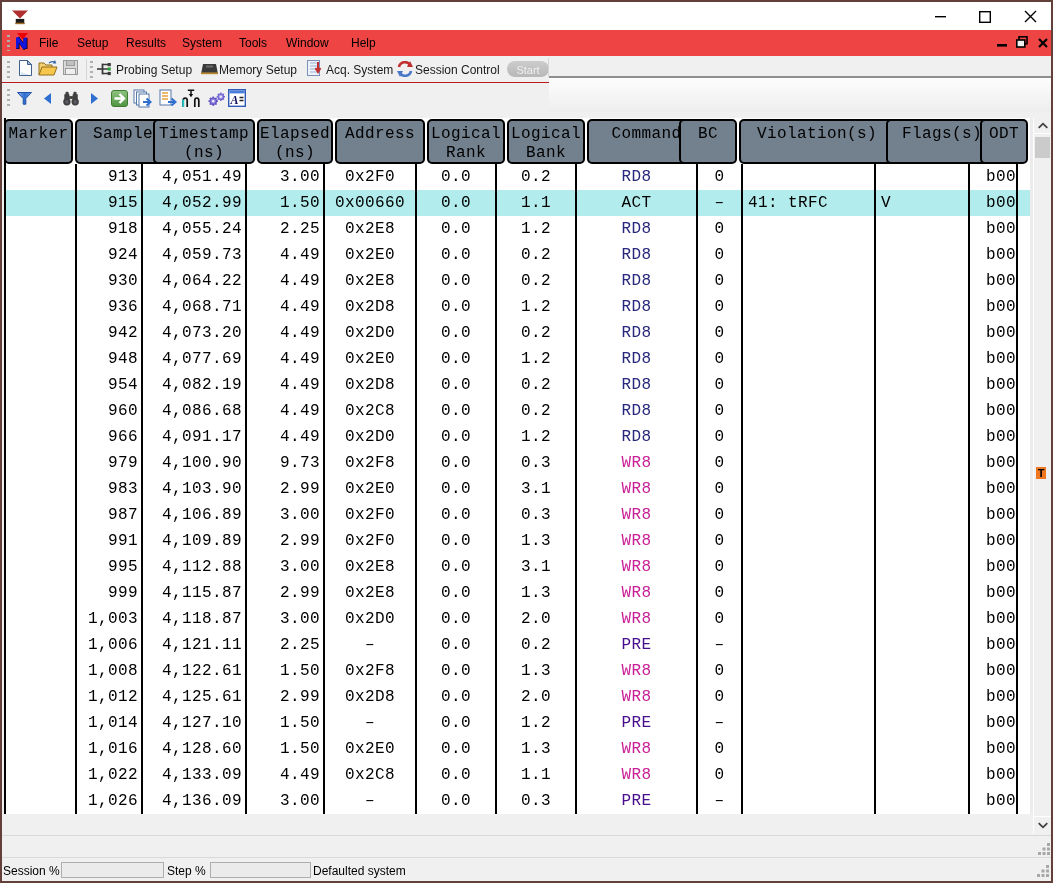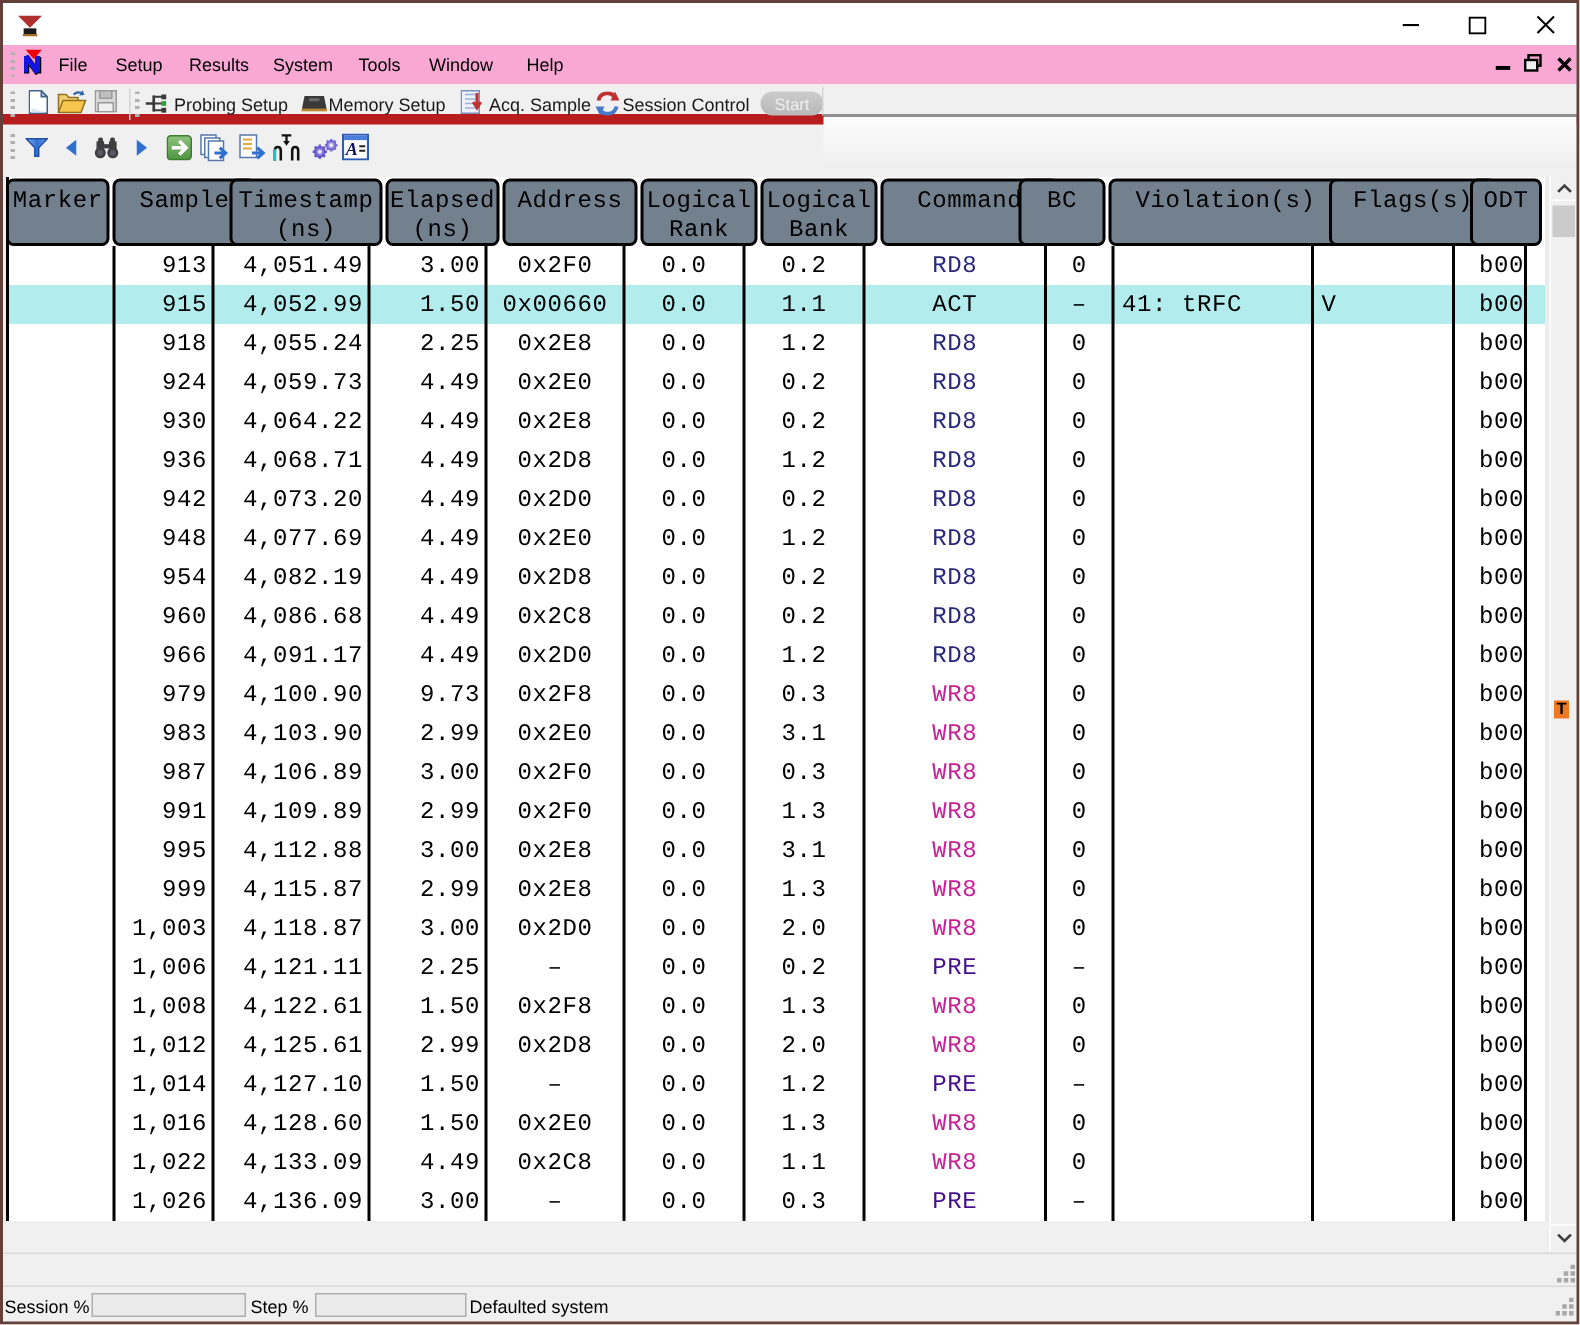--- a/index.html
+++ b/index.html
@@ -3,24 +3,24 @@
 *{margin:0;padding:0;box-sizing:border-box}
 html,body{width:1053px;height:883px;overflow:hidden}
 body{position:relative;background:#f0f0f0;font-family:"Liberation Sans",sans-serif}
 .abs{position:absolute}
 
 #frame{position:absolute;inset:0;border:2px solid #63403a;pointer-events:none;z-index:50}
 
 #titlebar{position:absolute;left:2px;top:2px;right:2px;height:28px;background:#fff}
 #title{position:absolute;left:33px;top:8px;font-size:12px;color:#000}
 
-#menubar{position:absolute;left:2px;top:30px;right:2px;height:26px;background:#f9a8d4}
+#menubar{position:absolute;left:2px;top:30px;right:2px;height:26px;background:#ef4444}
 .menu{position:absolute;top:6px;font-size:12px;color:#000}
 
-#tb1{position:absolute;left:2px;top:56px;right:2px;height:27px;background:#f0f0f0;border-bottom:7px solid #b91c1c}
+#tb1{position:absolute;left:2px;top:56px;right:2px;height:27px;background:#f0f0f0;border-bottom:1px solid #b91c1c}
 #tb2{position:absolute;left:2px;top:84px;right:2px;height:28px;background:#f0f0f0}
 .tlabel{position:absolute;top:7px;font-size:12px;color:#1a1a1a}
 .grip{position:absolute;width:3px;background-image:repeating-linear-gradient(to bottom,#b0b0b0 0 2px,transparent 2px 5px)}
 .vsep{position:absolute;width:1px;background:#d5d5d5}
 
 #tablearea{position:absolute;left:0px;top:112px;width:1051px;height:702px;background:#f0f0f0;z-index:2}
 #topstrip{position:absolute;left:0;top:0;width:1051px;height:6px;background:#f0f0f0}
 #tbl{position:absolute;left:4px;top:6px;width:1026px;height:696px;border-left:2px solid #000;background:#fff;
  
  font-family:"Liberation Mono",monospace;font-size:16px;letter-spacing:0.4px;color:#000}
@@ -145,21 +145,21 @@
   <rect x="0" y="9.4" width="17" height="1.8" fill="#b8862e"></rect>
   <rect x="5" y="2.5" width="7" height="2" fill="#6a6a6a"></rect>
  </svg>
  <span class="tlabel" style="left:217px">Memory Setup</span>
 
  <svg class="abs" style="left:305px;top:4px" width="17" height="18" viewBox="0 0 17 18">
   <rect x="0.5" y="0.5" width="12" height="15" fill="#eef2fa" stroke="#7a8fbb"></rect>
   <path d="M3,3 L10,3 M3,6 L10,6 M3,9 L10,9 M3,12 L10,12" stroke="#9db1d6" stroke-width="1"></path>
   <path d="M11,2 L11,10 M8.5,8 L11,12 L13.5,8" stroke="#c03030" stroke-width="2" fill="none"></path>
  </svg>
- <span class="tlabel" style="left:324px">Acq. Sample</span>
+ <span class="tlabel" style="left:324px">Acq. System</span>
 
  <svg class="abs" style="left:395px;top:5px" width="16" height="16" viewBox="0 0 16 16">
   <path d="M2,6 A6,6 0 0 1 13,4" fill="none" stroke="#c03030" stroke-width="2.6"></path>
   <path d="M14,10 A6,6 0 0 1 3,12" fill="none" stroke="#4a78c8" stroke-width="2.6"></path>
   <polygon points="13,0 16,6 10,6" fill="#c03030"></polygon>
   <polygon points="3,16 0,10 6,10" fill="#4a78c8"></polygon>
  </svg>
  <span class="tlabel" style="left:413px">Session Control</span>
 
  <div class="abs" style="left:505px;top:5px;width:42px;height:16px;border-radius:8px;background:linear-gradient(#cccccc,#b8b8b8);"></div>

